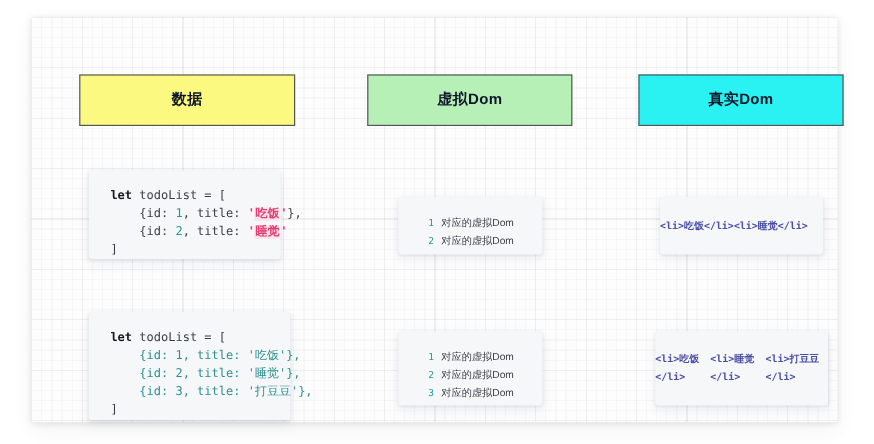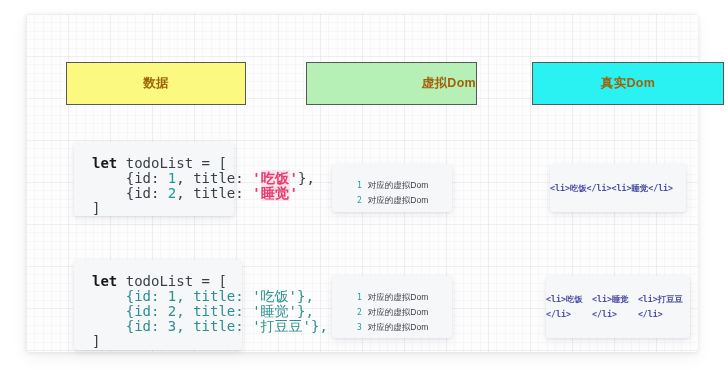--- a/index.html
+++ b/index.html
@@ -31,40 +31,40 @@
     height: 43px;
     border: 1.5px solid #57585a;
     display: flex;
     align-items: center;
     justify-content: center;
     box-sizing: border-box;
   }
   .hdr span {
     font-size: 12.5px;
     font-weight: bold;
-    color: #a16207;
+    color: #0f172a;
     letter-spacing: 0.3px;
   }
   #hdr-0 { left: 40px;  top: 48px; width: 180px; background: #fbf97f; }
   #hdr-1 { left: 280px; top: 48px; width: 171px; background: #b6f0b6; }
-  #hdr-2 { left: 506px; top: 48px; width: 192px; background: #2af2f2; }
+  #hdr-2 { left: 506px; top: 48px; width: 171px; background: #2af2f2; }
 
   
   .panel {
     position: absolute;
     background: #f6f7f9;
     border-radius: 3px;
     box-shadow: 0 1px 3px rgba(28,40,70,0.10), 0 4px 12px rgba(28,40,70,0.055);
     box-sizing: border-box;
   }
 
   
   .code {
     font-family: "DejaVu Sans Mono", monospace;
-    font-size: 14px;
+    font-size: 10px;
     line-height: 15px;
     padding: 14px 0 14px 18px;
     white-space: pre;
     color: #3a3f45;
   }
   #code-0 { left: 48px; top: 128px; width: 160px; height: 74px; }
   #code-1 { left: 48px; top: 246px; width: 168px; height: 90px; }
 
   .k-let  { color: #16181b; font-weight: bold; }
   .k-var  { color: #3a3f45; }
@@ -116,21 +116,21 @@
   #rdom-1 { left: 520px; top: 262px; width: 144px; height: 62px; }
 </style>
 </head>
 <body>
 
 <div id="canvas">
 
   <div class="hdr" id="hdr-0" style="background: rgb(251, 249, 127);">
     <span>数据</span>
   </div>
-  <div class="hdr" id="hdr-1" style="background: rgb(182, 240, 182); justify-content: flex-end;">
+  <div class="hdr" id="hdr-1" style="background: rgb(182, 240, 182);">
     <span>虚拟Dom</span>
   </div>
   <div class="hdr" id="hdr-2" style="background: rgb(42, 242, 242);">
     <span>真实Dom</span>
   </div>
 
   <div class="panel code" id="code-0"><div><span class="k-let">let </span><span class="k-var">todoList = [</span></div><div><span class="k-var">    {id: </span><span class="k-num">1</span><span class="k-var">, title: </span><span class="k-str">'<span class="cjk">吃饭</span>'</span><span class="k-var">},</span></div><div><span class="k-var">    {id: </span><span class="k-num">2</span><span class="k-var">, title: </span><span class="k-str">'<span class="cjk">睡觉</span>'</span></div><div><span class="k-var">]</span></div></div>
   <div class="panel code" id="code-1"><div><span class="k-let">let </span><span class="k-var">todoList = [</span></div><div><span class="teal">    {id: 1, title: '<span class="cjk">吃饭</span>'},</span></div><div><span class="teal">    {id: 2, title: '<span class="cjk">睡觉</span>'},</span></div><div><span class="teal">    {id: 3, title: '<span class="cjk">打豆豆</span>'},</span></div><div><span class="k-var">]</span></div></div>
 
   <div class="panel vlist" id="vdom-0">

